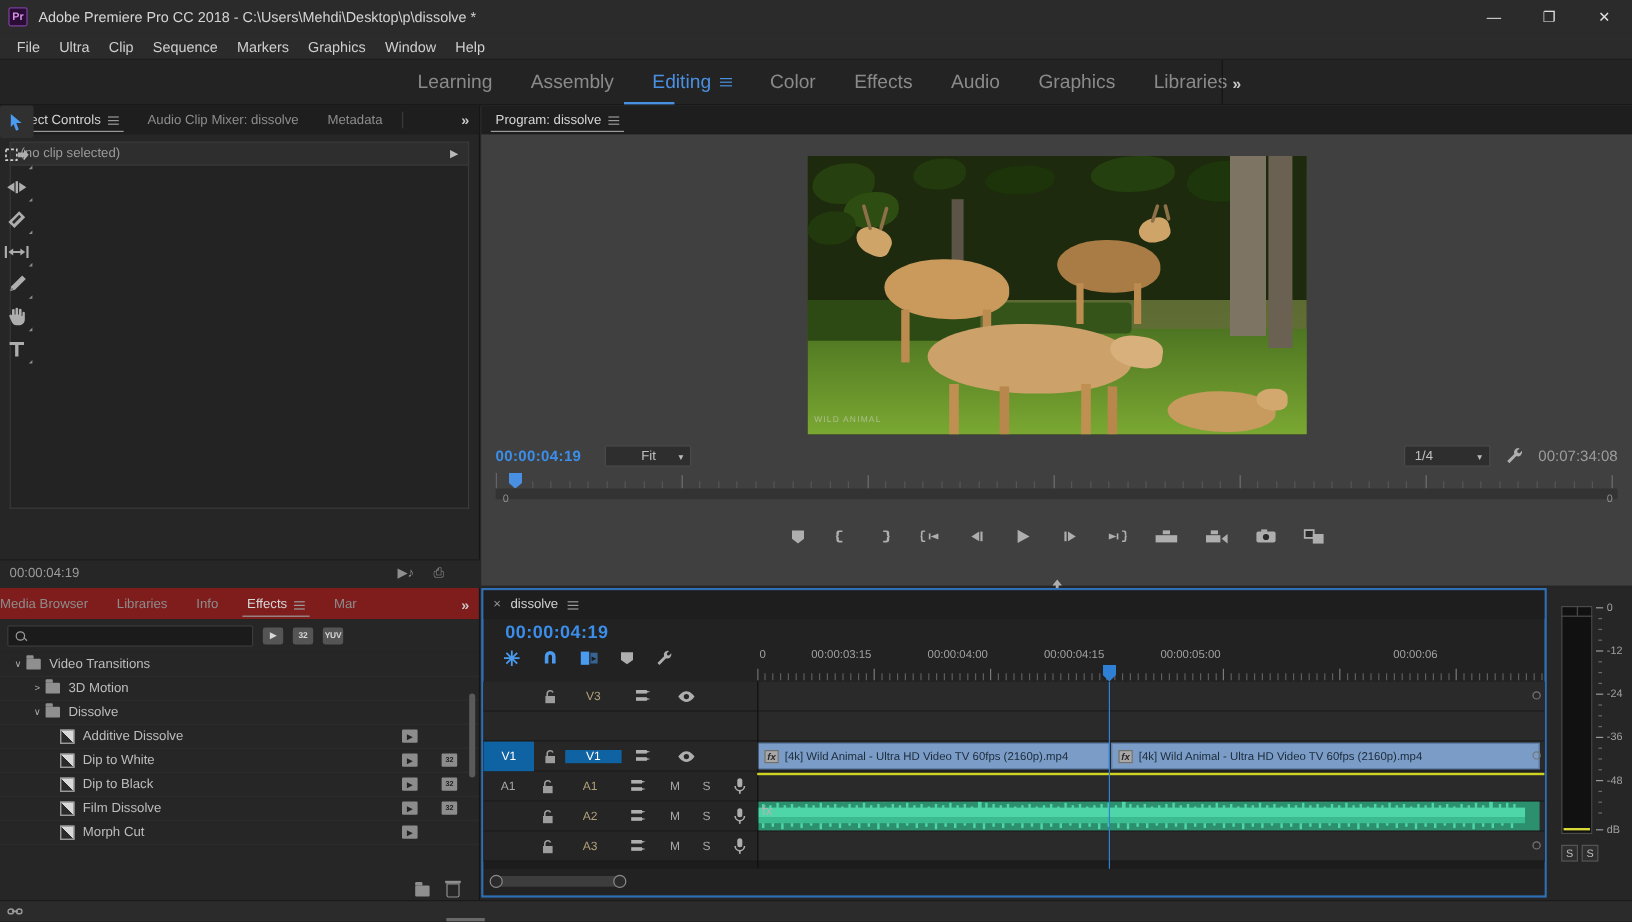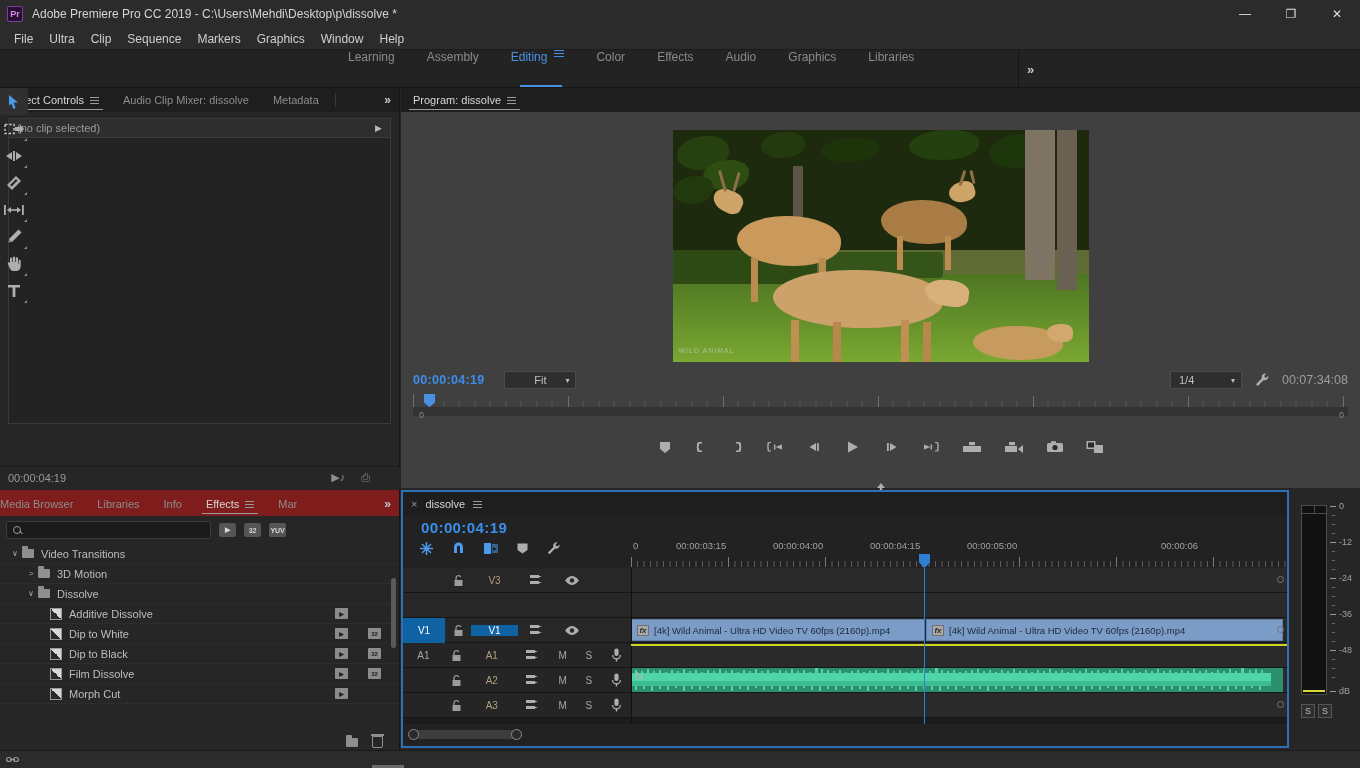--- a/index.html
+++ b/index.html
@@ -21,21 +21,21 @@
   .win-btn{width:46px;height:28px;display:flex;align-items:center;justify-content:center;color:#e0e0e0;font-size:12px;}
 
   
   .menubar{height:22px;background:#2b2b2b;display:flex;align-items:center;padding-left:6px;
     border-bottom:1px solid #1c1c1c;}
   .menuitem{padding:2px 8px;font-size:12px;color:#cfcfcf;}
 
   
   .wsbar{height:38px;background:#232323;display:flex;align-items:center;border-bottom:1px solid #151515;position:relative;}
   .ws-spacer{width:332px;}
-  .ws-item{padding:0 16px;height:38px;display:flex;align-items:flex-start;gap:7px;font-size:12px;color:#8a8a8a;}
+  .ws-item{padding:0 16px;height:38px;display:flex;align-items:center;gap:7px;font-size:16px;color:#8a8a8a;}
   .ws-item.active{color:#4a90e2;}
   .ws-underline{position:absolute;bottom:0;height:2px;background:#4a90e2;}
   .ws-hamb{display:inline-flex;flex-direction:column;gap:2px;}
   .ws-hamb i{display:block;width:10px;height:1px;background:#4a90e2;}
   .ws-chev{position:absolute;left:1018px;top:0;height:38px;display:flex;align-items:center;
     padding:0 8px;color:#c8c8c8;font-size:13px;font-weight:bold;border-left:1px solid #151515;}
 
   
   .panel{position:absolute;background:#262626;}
   .panel-tabs{height:24px;background:#1e1e1e;display:flex;align-items:flex-end;position:relative;overflow:hidden;}
@@ -198,21 +198,21 @@
   svg{display:block;}
   .ic{fill:#aeaeae;}
 </style>
 </head>
 <body>
 
 <div class="app">
 
   <div class="titlebar">
     <div class="pr-logo">Pr</div>
-    <div class="title-text">Adobe Premiere Pro CC 2019 - C:\Users\Mehdi\Desktop\p\dissolve *</div>
+    <div class="title-text">Adobe Premiere Pro CC 2018 - C:\Users\Mehdi\Desktop\p\dissolve *</div>
     <div class="win-btns">
       <div class="win-btn">—</div>
       <div class="win-btn">❐</div>
       <div class="win-btn close">✕</div>
     </div>
   </div>
 
   <div class="menubar">
     <div class="menuitem">File</div>
     <div class="menuitem">Ultra</div>

